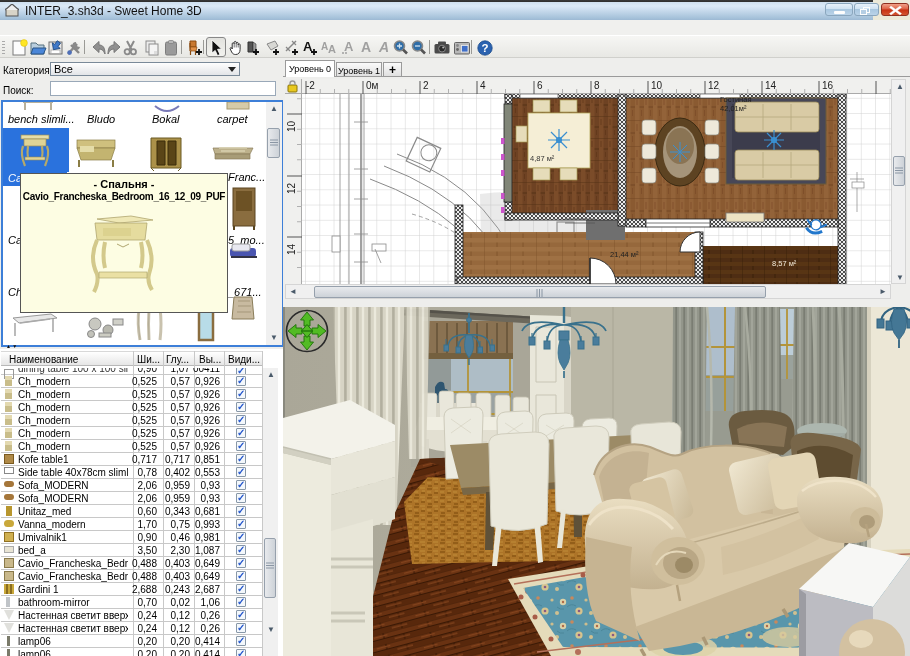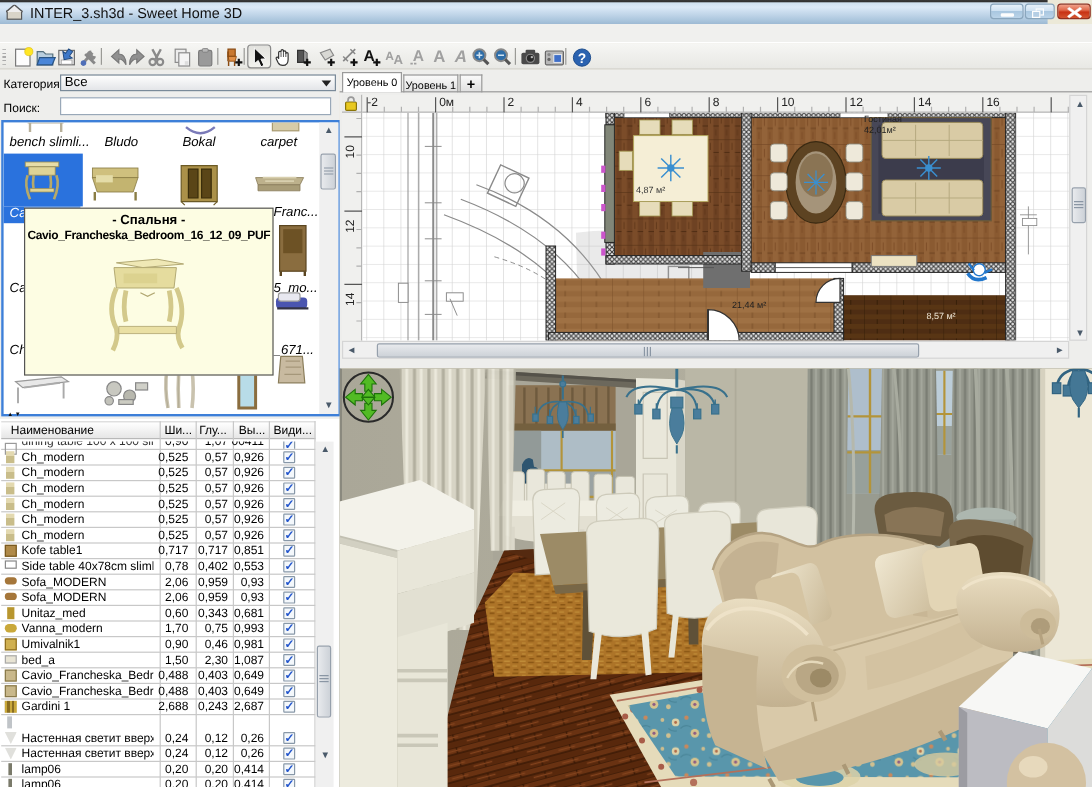--- a/index.html
+++ b/index.html
@@ -14,21 +14,21 @@
 
 #menubar{position:absolute;left:0;top:20px;width:910px;height:16px;background:#f0f0ee;border-bottom:1px solid #fff}
 #menubar span{position:absolute;top:18px;font-size:13px}
 
 #toolbar{position:absolute;left:0;top:36px;width:910px;height:22px;background:linear-gradient(180deg,#f6f6f4,#e8e8e4);border-bottom:1px solid #d0d0cc}
 #toolbar svg{position:absolute;top:3px}
 .tsep{position:absolute;top:4px;width:1px;height:14px;background:#9a9a96}
 
 #leftpanel{position:absolute;left:0;top:58px;width:283px;height:598px;background:#eeeeec}
 .lbl{position:absolute;font-size:11px}
-#combocat{position:absolute;left:50px;top:4px;width:230px;height:14px;background:linear-gradient(180deg,#fefefe,#e3e5e8);border:1px solid #7a8a99;font-size:11px;line-height:12px;padding-left:3px}
+#combocat{position:absolute;left:50px;top:4px;width:190px;height:14px;background:linear-gradient(180deg,#fefefe,#e3e5e8);border:1px solid #7a8a99;font-size:11px;line-height:12px;padding-left:3px}
 #combocat .arr{position:absolute;right:3px;top:4px;width:0;height:0;border:4px solid transparent;border-top:5px solid #222;border-bottom:0}
 #searchbox{position:absolute;left:50px;top:23px;width:226px;height:15px;background:#fff;border:1px solid #99a8b8}
 
 #catalog{position:absolute;left:1px;top:42px;width:283px;height:247px;background:#fff;border:2px solid #3d7fd8;overflow:hidden}
 .catlbl{position:absolute;font-style:italic;font-size:11px;white-space:nowrap}
 #catscroll{position:absolute;left:263px;top:0px;width:16px;height:243px;background:#f0f0f0}
 
 #tooltip{position:absolute;left:20px;top:115px;width:208px;height:140px;background:#fdfde3;border:1px solid #555;z-index:30}
 #tooltip .t1{margin-top:4px;text-align:center;font-weight:bold;font-size:11px}
 
@@ -412,21 +412,21 @@
       </div>
   <div class="ftrow" style="top:182px">
         <div class="nm">Umivalnik1</div>
         <div class="v1">0,90</div>
         <div class="v2">0,46</div>
         <div class="v3">0,981</div>
         <div class="cb"></div>
       </div>
   <div class="ftrow" style="top:195px">
         <div class="nm">bed_a</div>
-        <div class="v1">1,50</div>
+        <div class="v1">3,50</div>
         <div class="v2">2,30</div>
         <div class="v3">1,087</div>
         <div class="cb"></div>
       </div>
   <div class="ftrow" style="top:208px">
         <div class="nm">Cavio_Francheska_Bedroo...</div>
         <div class="v1">0,488</div>
         <div class="v2">0,403</div>
         <div class="v3">0,649</div>
         <div class="cb"></div>
@@ -436,20 +436,27 @@
         <div class="v1">0,488</div>
         <div class="v2">0,403</div>
         <div class="v3">0,649</div>
         <div class="cb"></div>
       </div>
   <div class="ftrow" style="top:234px">
         <div class="nm">Gardini 1</div>
         <div class="v1">2,688</div>
         <div class="v2">0,243</div>
         <div class="v3">2,687</div>
+        <div class="cb"></div>
+      </div>
+  <div class="ftrow" style="top:247px">
+        <div class="nm">bathroom-mirror</div>
+        <div class="v1">0,70</div>
+        <div class="v2">0,02</div>
+        <div class="v3">1,06</div>
         <div class="cb"></div>
       </div>
   <div class="ftrow" style="top:260px">
         <div class="nm">Настенная светит вверх</div>
         <div class="v1">0,24</div>
         <div class="v2">0,12</div>
         <div class="v3">0,26</div>
         <div class="cb"></div>
       </div>
   <div class="ftrow" style="top:273px">

